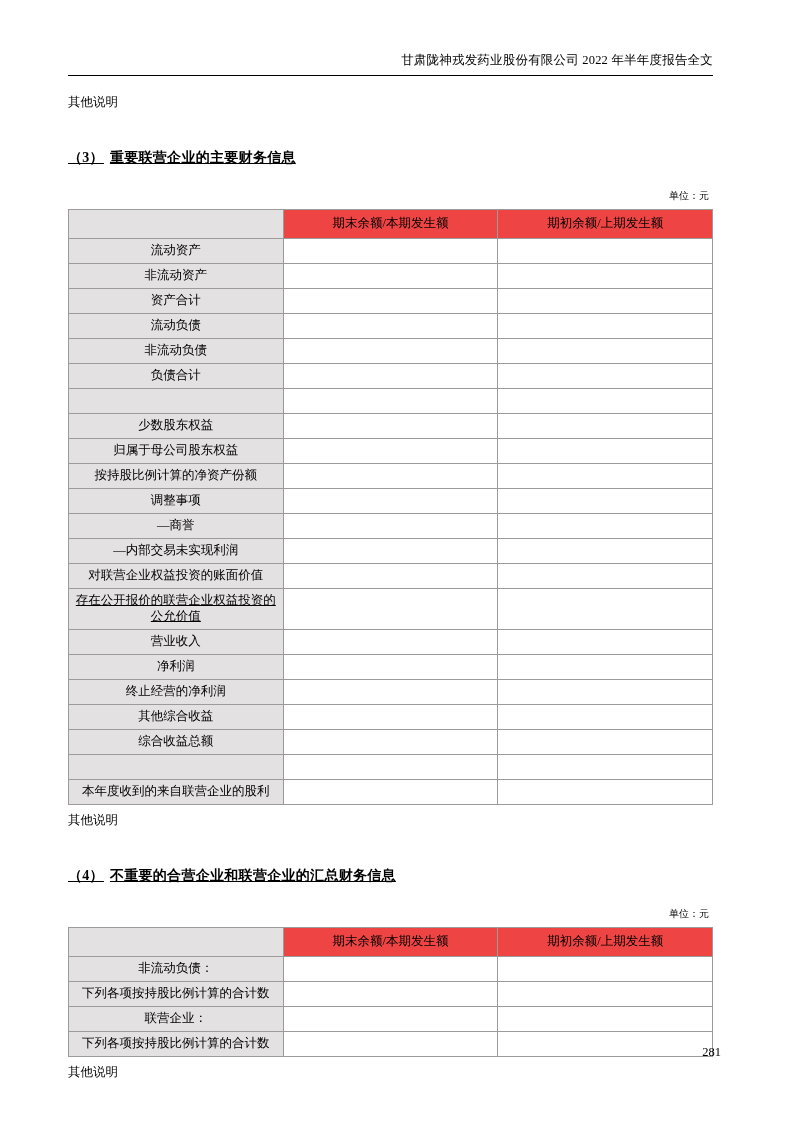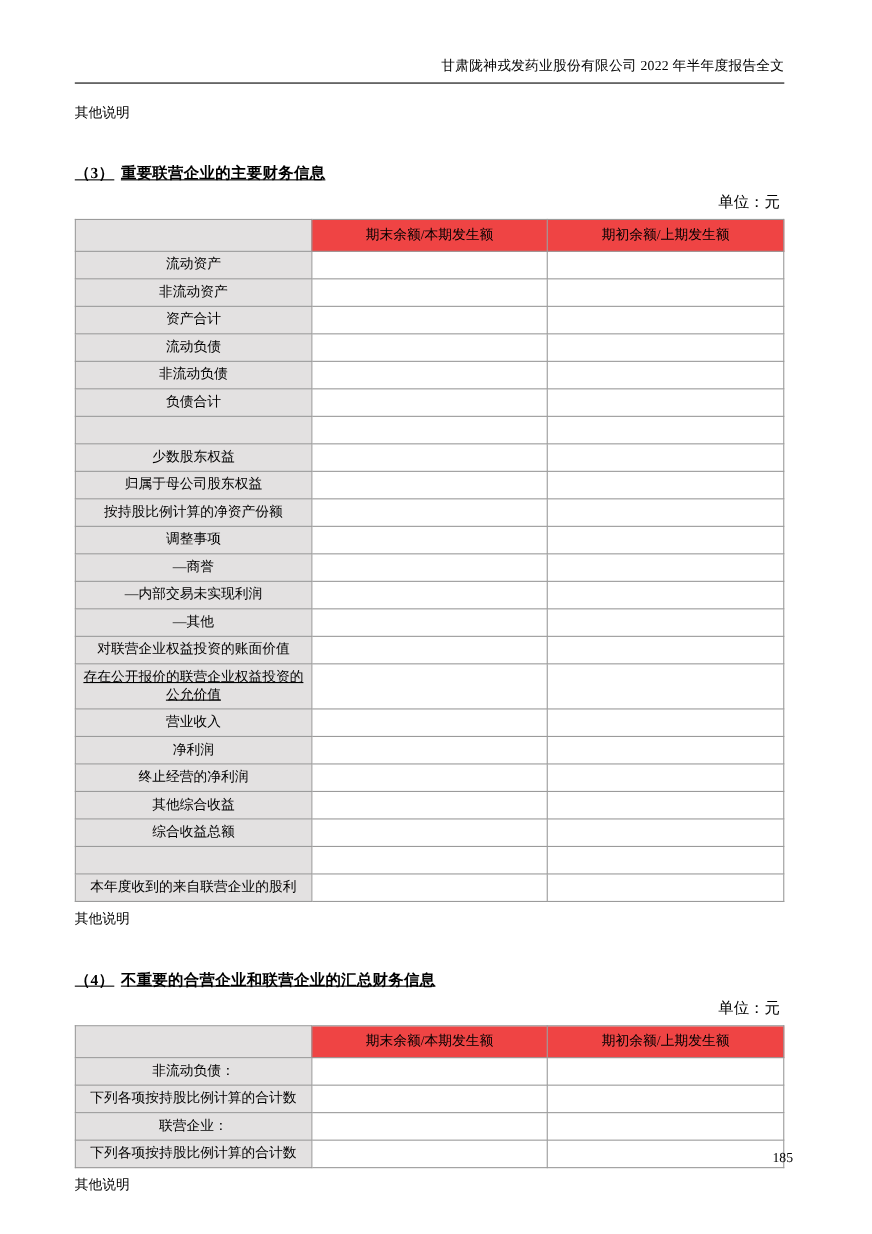--- a/index.html
+++ b/index.html
@@ -47,22 +47,22 @@
     font-weight: bold;
     margin-top: 38px;
     letter-spacing: 0.3px;
     text-decoration: underline;
   }
   .section-title .num {
     margin-right: 6px;
   }
   .unit-line {
     text-align: right;
-    font-size: 14px;
-    margin-top: 8px;
+    font-size: 10px;
+    margin-top: 22px;
     margin-bottom: 6px;
     padding-right: 4px;
   }
   table.fin {
     border-collapse: collapse;
     width: 100%;
     table-layout: fixed;
     font-size: 12.5px;
   }
   table.fin td {
@@ -191,25 +191,20 @@
           <td class="label">—商誉</td>
           <td class="val"></td>
           <td class="val"></td>
         </tr>
         <tr>
           <td class="label">—内部交易未实现利润</td>
           <td class="val"></td>
           <td class="val"></td>
         </tr>
         <tr>
-          <td class="label">—其他</td>
-          <td class="val"></td>
-          <td class="val"></td>
-        </tr>
-        <tr>
           <td class="label">对联营企业权益投资的账面价值</td>
           <td class="val"></td>
           <td class="val"></td>
         </tr>
         <tr>
           <td class="label tall">存在公开报价的联营企业权益投资的公允价值</td>
           <td class="val"></td>
           <td class="val"></td>
         </tr>
         <tr>
@@ -285,14 +280,14 @@
           <td class="val"></td>
           <td class="val"></td>
         </tr>
       </tbody>
     </table>
 
     <div class="after-note">其他说明</div>
 
   </div>
 
-  <div class="page-number">185</div>
+  <div class="page-number">281</div>
 </div>
 
 </body></html>

